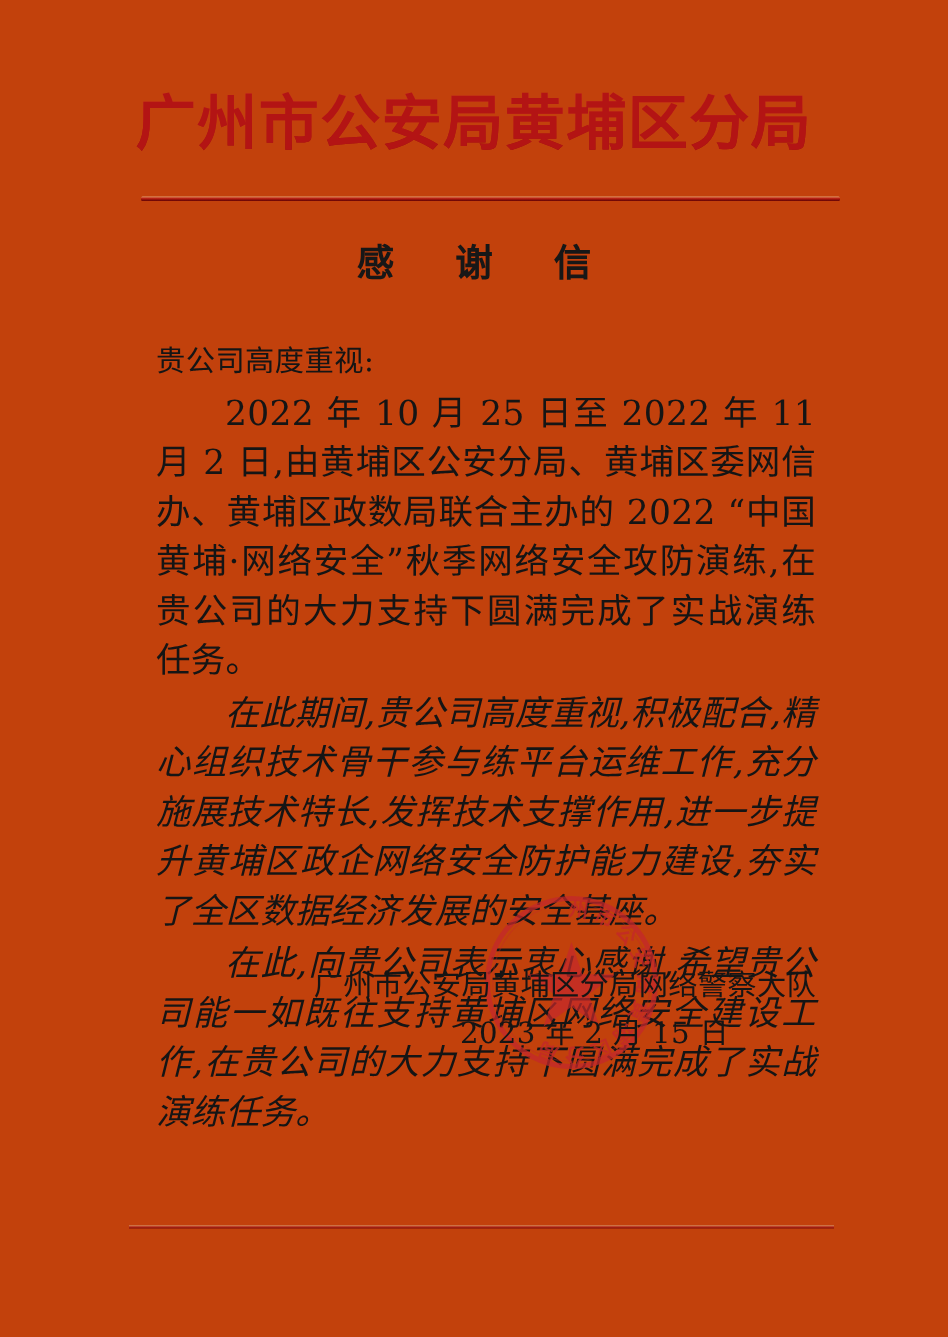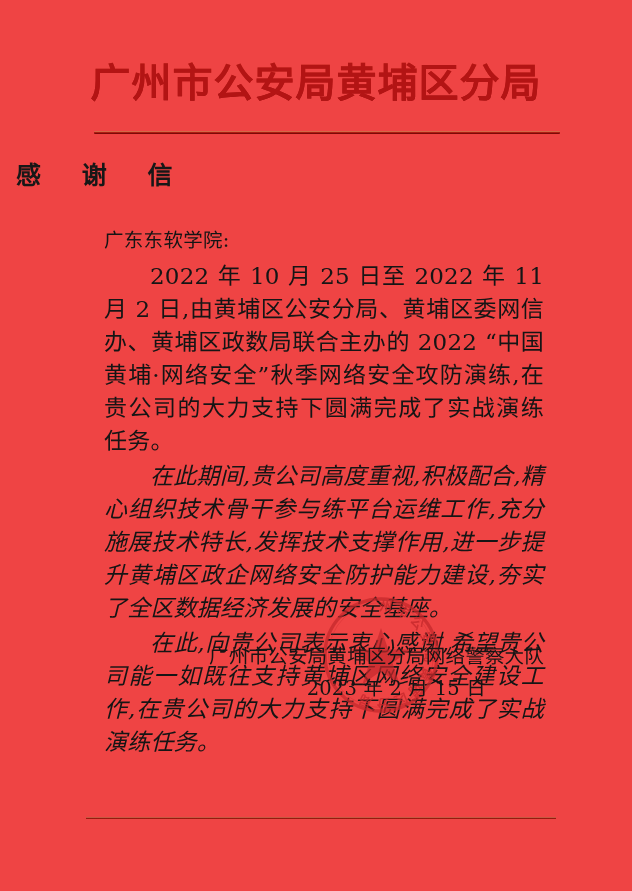--- a/index.html
+++ b/index.html
@@ -7,21 +7,21 @@
     margin: 0;
     padding: 0;
     background: #ffffff;
   }
 
   .page {
     position: relative;
     width: 632px;
     height: 891px;
     margin: 0 auto;
-    background: #ef4444;
+    background: #c2410c;
     overflow: hidden;
     font-family: "DejaVu Serif", "Liberation Serif", serif;
     color: #151515;
   }
 
   
   .letterhead {
     position: absolute;
     top: 62px;
     left: 0;
@@ -53,21 +53,21 @@
     background: linear-gradient(180deg, #e2a070 0%, #c22a18 35%, #8c0a08 75%, #5d0606 100%);
     border-radius: 1px;
   }
 
   
   .doc-title {
     position: absolute;
     top: 155px;
     left: 0;
     width: 632px;
-    text-align: left;
+    text-align: center;
     font-family: "DejaVu Sans", "Liberation Sans", sans-serif;
     font-weight: bold;
     font-size: 25px;
     letter-spacing: 16px;
     text-indent: 16px;
     color: #171717;
   }
 
   
   .body-block {
@@ -157,21 +157,21 @@
 
   <div class="letterhead">
     <div class="letterhead-title">广州市公安局黄埔区分局</div>
   </div>
 
   <div class="header-rule"></div>
 
   <div class="doc-title">感 谢 信</div>
 
   <div class="body-block">
-    <p class="salutation">广东东软学院:</p>
+    <p class="salutation">贵公司高度重视:</p>
     <p class="para">2022 年 10 月 25 日至 2022 年 11 月 2 日,由黄埔区公安分局、黄埔区委网信办、黄埔区政数局联合主办的 2022 “中国黄埔·网络安全”秋季网络安全攻防演练,在贵公司的大力支持下圆满完成了实战演练任务。</p>
     <p class="para">在此期间,贵公司高度重视,积极配合,精心组织技术骨干参与练平台运维工作,充分施展技术特长,发挥技术支撑作用,进一步提升黄埔区政企网络安全防护能力建设,夯实了全区数据经济发展的安全基座。</p>
     <p class="para">在此,向贵公司表示衷心感谢,希望贵公司能一如既往支持黄埔区网络安全建设工作,在贵公司的大力支持下圆满完成了实战演练任务。</p>
   </div>
 
   <div class="seal">
     <svg width="122" height="122" viewBox="0 0 122 122" aria-hidden="true">
       <defs>
         <path id="rimpath" d="M 61,61 m 0,-44 a 44,44 0 1,1 -0.1,0" fill="none"></path>
         <path id="rimpathbottom" d="M 61,61 m 0,34 a 34,34 0 1,0 0.1,0" fill="none"></path>

